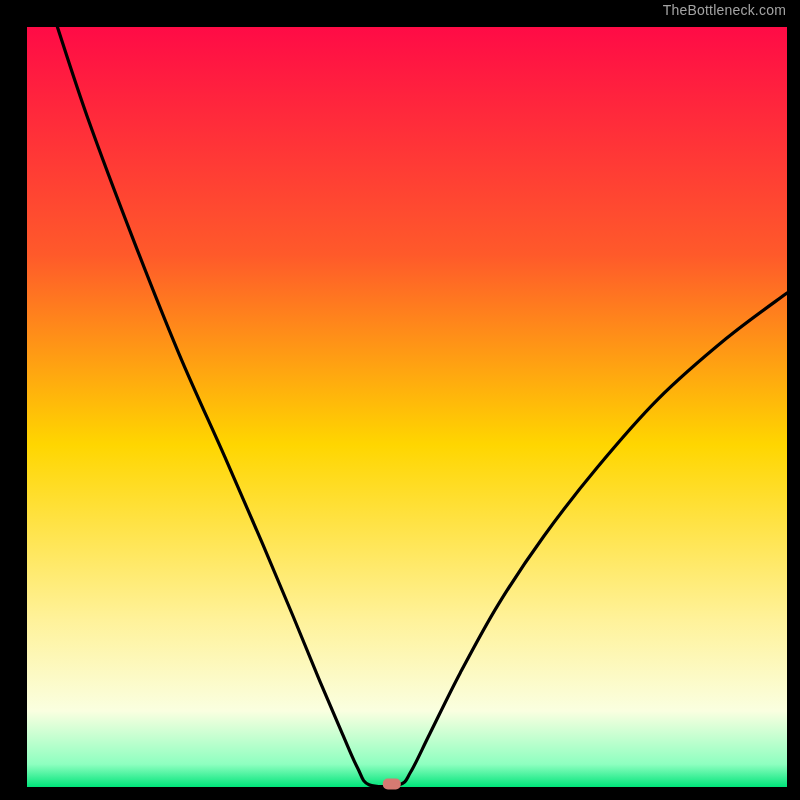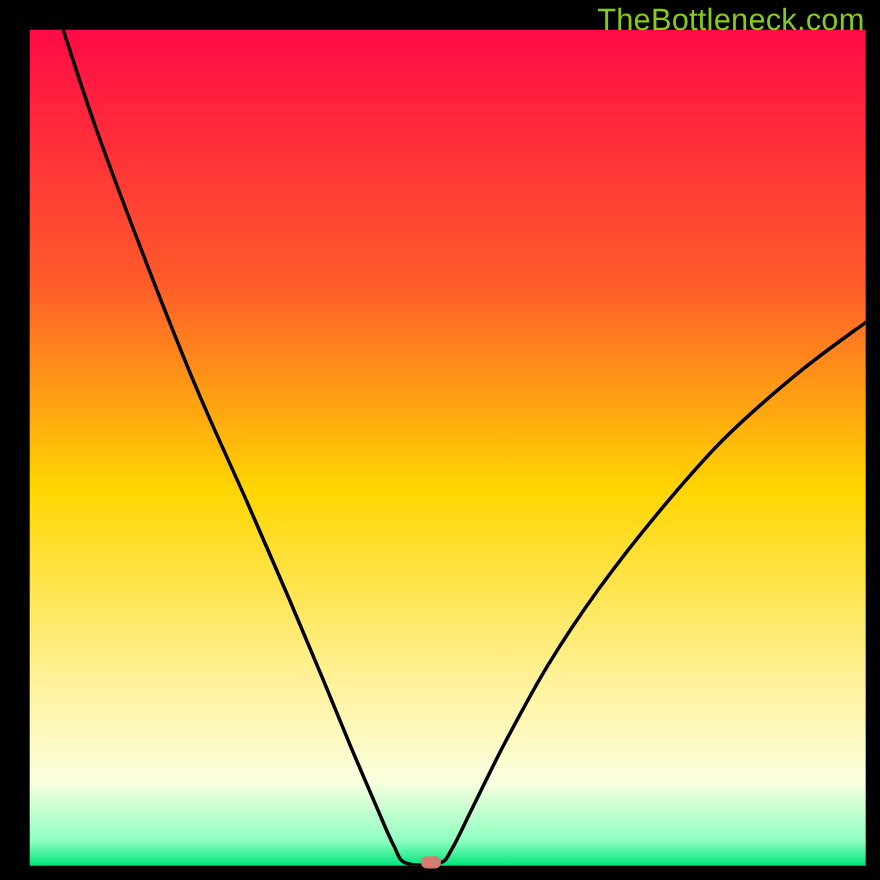--- a/index.html
+++ b/index.html
@@ -14,22 +14,22 @@
   .frame {
     position: relative;
     width: 800px;
     height: 800px;
     background: #000;
   }
   .watermark {
     position: absolute;
     top: 2px;
     right: 14px;
-    color: #84cc16;
-    font-size: 28px;
+    color: #a3a3a3;
+    font-size: 14px;
     letter-spacing: 0.2px;
     font-weight: 500;
     user-select: none;
   }
   svg {
     display: block;
   }
 </style>
 </head>
 <body>

